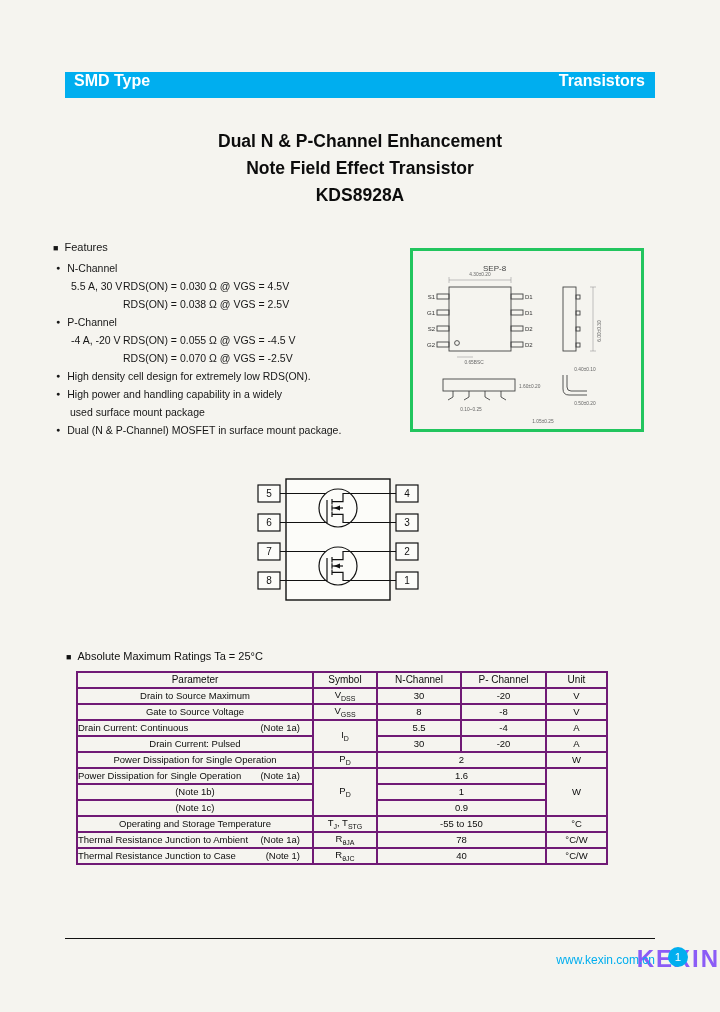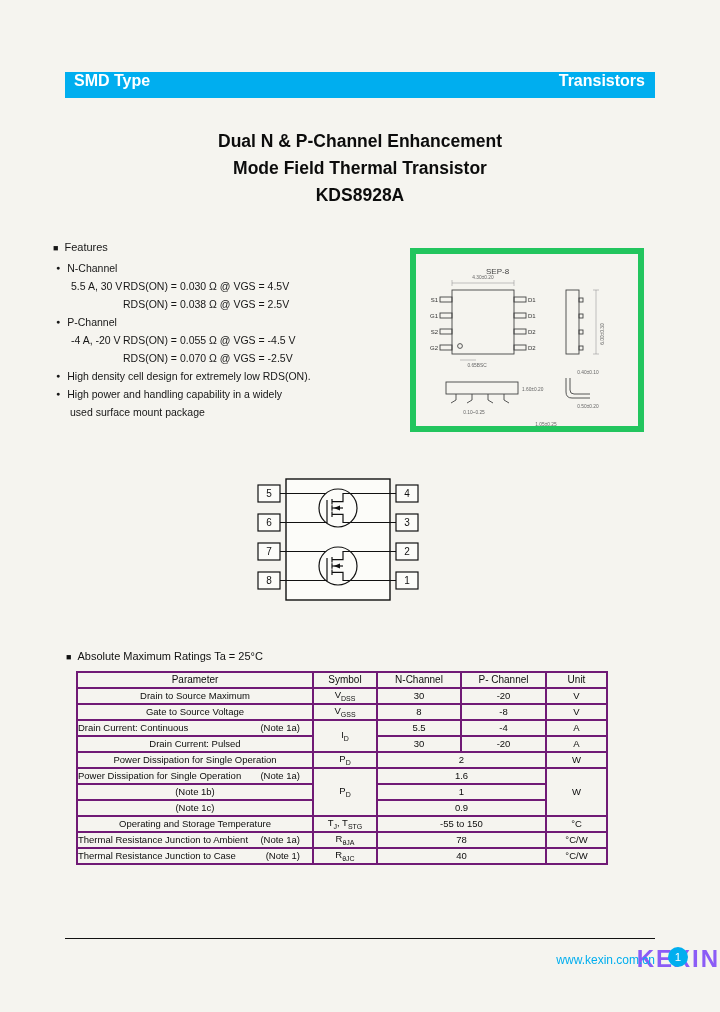--- a/index.html
+++ b/index.html
@@ -15,21 +15,21 @@
   .features { position:absolute; left:53px; top:241px; width:348px; font-size:10.5px; color:#161616; }
   .feat-heading { font-size:11px; margin-bottom:9px; }
   .sq { font-size:9px; margin-right:6px; }
   .feat-line { margin-bottom:6px; display:flex; align-items:baseline; }
   .dot { font-size:7px; margin:0 7px 0 3px; position:relative; top:-2px; }
   .spec-line { margin-bottom:6px; padding-left:18px; display:flex; }
   .spec-col1 { display:inline-block; width:52px; flex:0 0 52px; }
   .spec-line2 { margin-bottom:6px; padding-left:70px; }
   .plain-line { margin-bottom:6px; padding-left:17px; }
 
-  .pkg { position:absolute; left:410px; top:248px; width:234px; height:184px; border:6px solid #22c55e; }
+  .pkg { position:absolute; left:410px; top:248px; width:234px; height:184px; border:3px solid #22c55e; }
   .pkg svg { display:block; }
 
   .pincfg { position:absolute; left:256px; top:477px; }
 
   .ratings-heading { position:absolute; left:66px; top:650px; font-size:11px; }
 
   table.ratings { position:absolute; left:76px; top:671px; width:530px; border-collapse:collapse; font-size:9.5px; color:#0d0d0d; table-layout:fixed; }
   table.ratings td { border:2px solid #701a75; height:16px; padding:0 0; text-align:center; line-height:1.05; overflow:hidden; white-space:nowrap; }
   table.ratings tr.thead td { font-size:10px; }
   td.param { text-align:left; }
@@ -48,21 +48,21 @@
 
 <div class="page">
 
   <div class="header-bar">
     <span>SMD Type</span>
     <span>Transistors</span>
   </div>
 
   <div class="title-block">
     <div>Dual N &amp; P-Channel Enhancement</div>
-    <div>Mode Field Thermal Transistor</div>
+    <div>Note Field Effect Transistor</div>
     <div>KDS8928A</div>
   </div>
 
   <div class="features">
     <div class="feat-heading">
       <span class="sq">■</span><span>Features</span>
     </div>
     <div class="feat-line">
       <span class="dot">●</span>
       <span>N-Channel</span>
@@ -83,20 +83,24 @@
     <div class="spec-line2">RDS(ON) = 0.070 Ω @ VGS = -2.5V</div>
     <div class="feat-line">
       <span class="dot">●</span>
       <span>High density cell design for extremely low RDS(ON).</span>
     </div>
     <div class="feat-line">
       <span class="dot">●</span>
       <span>High power and handling capability in a widely</span>
     </div>
     <div class="plain-line">used surface mount package</div>
+    <div class="feat-line">
+      <span class="dot">●</span>
+      <span>Dual (N &amp; P-Channel) MOSFET in surface mount package.</span>
+    </div>
   </div>
 
   <div class="pkg">
     <svg width="232" height="182" viewBox="0 0 232 182">
       <text x="70" y="20" font-size="8" fill="#444">SEP-8</text>
 
       <g stroke="#444" stroke-width="0.9" fill="none">
         <rect x="36" y="36" width="62" height="64"></rect>
         <rect x="24" y="43" width="12" height="5"></rect>
           <rect x="24" y="59" width="12" height="5"></rect>

